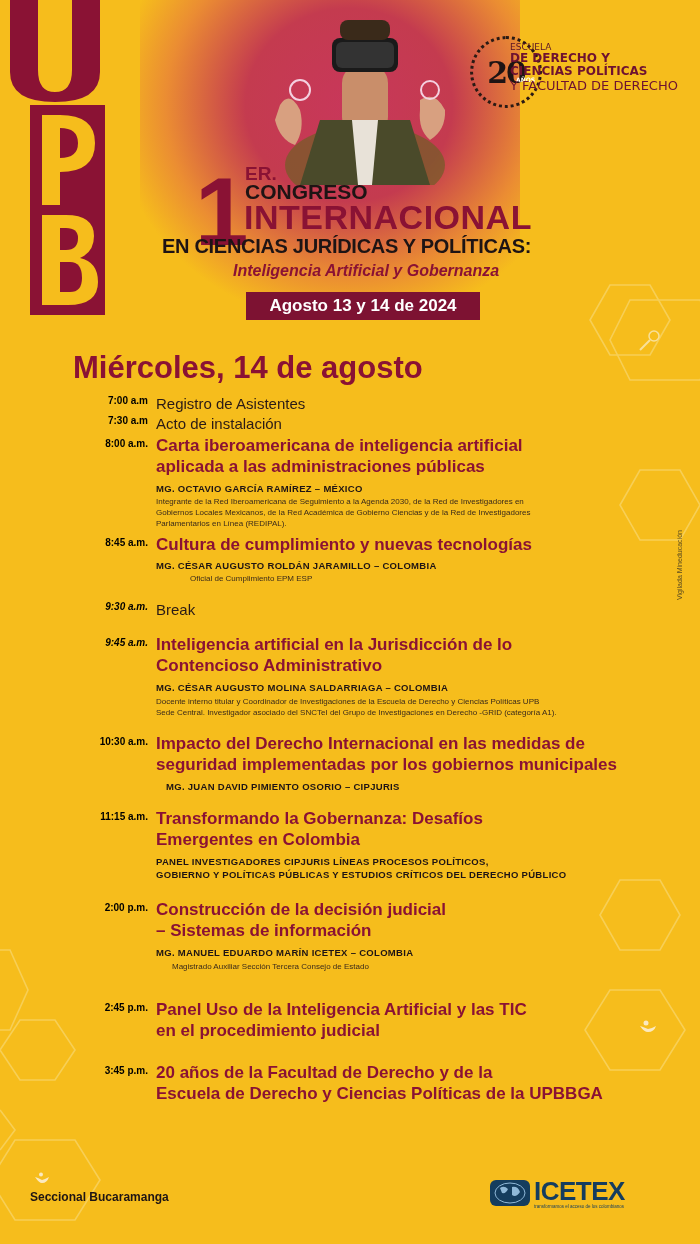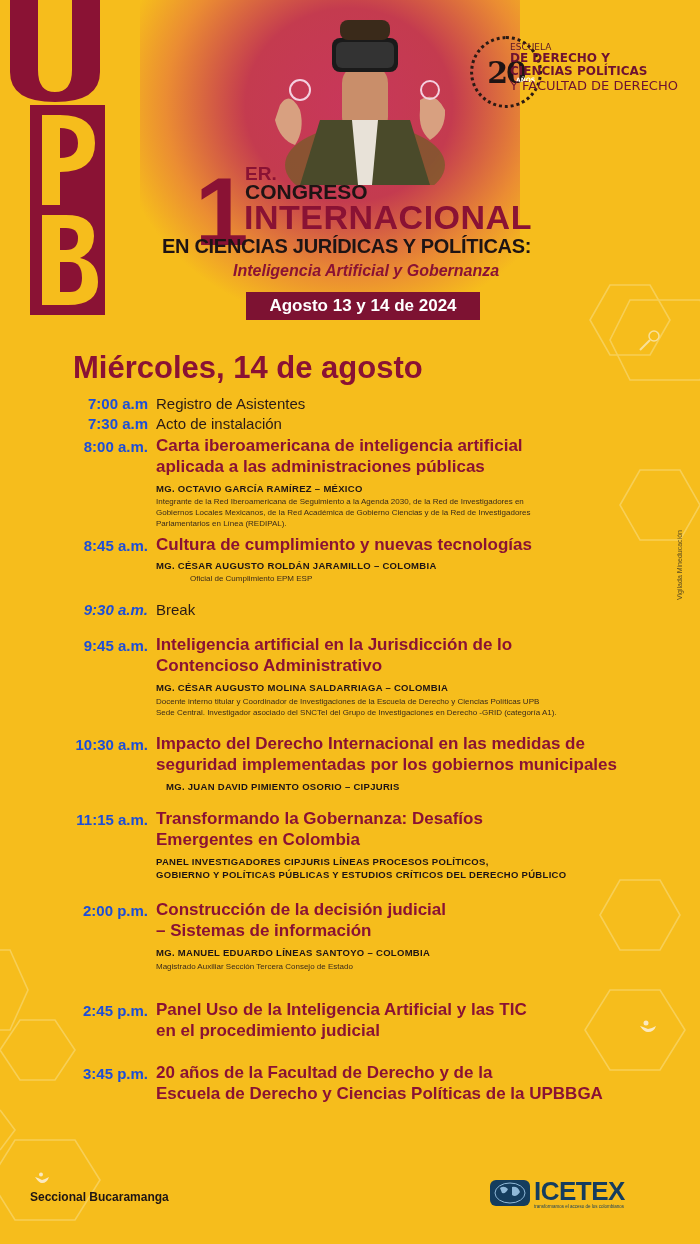--- a/index.html
+++ b/index.html
@@ -46,22 +46,22 @@
   .date-badge {
     position:absolute; left:246px; top:292px; width:234px; height:28px; background:#7d1232;
     color:#fff; font-size:17px; font-weight:bold; font-family:"Liberation Sans", sans-serif;
     display:flex; align-items:center; justify-content:center;
   }
 
   .day-heading { position:absolute; left:73px; top:350px; font-size:31px; font-weight:bold; color:#8a1234; font-family:"Liberation Sans", sans-serif; }
 
   .sched { position:absolute; left:0; top:0; width:700px; }
   .time {
-    position:absolute; width:148px; text-align:right; font-weight:bold; font-size:15px;
-    color:#1d4ed8; font-family:"Liberation Sans", sans-serif; white-space:nowrap;
+    position:absolute; width:148px; text-align:right; font-weight:bold; font-size:10px;
+    color:#000000; font-family:"Liberation Sans", sans-serif; white-space:nowrap;
   }
   .simple {
     position:absolute; left:156px; font-size:15px; color:#2a1a16; font-family:"Liberation Sans", sans-serif; white-space:nowrap;
   }
   .talk-title {
     position:absolute; left:156px; font-size:17px; font-weight:bold; color:#8a1234;
     font-family:"Liberation Sans", sans-serif; line-height:21px; white-space:nowrap;text-align:center;
   }
   .speaker {
     position:absolute; left:156px; font-size:9.5px; font-weight:bold; color:#1e1414;
@@ -174,43 +174,43 @@
   <div class="bio" style="top:518px;">Parlamentarios en Línea (REDIPAL).</div>
 
   <div class="time" style="top:537px;">8:45 a.m.</div>
   <div class="talk-title" style="top:534px;">Cultura de cumplimiento y nuevas tecnologías</div>
   <div class="speaker" style="top:559px;">MG. CÉSAR AUGUSTO ROLDÁN JARAMILLO – COLOMBIA</div>
   <div class="bio" style="top:573px;margin-left:34px;">Oficial de Cumplimiento EPM ESP</div>
 
   <div class="time" style="top:601px;font-style:italic;">9:30 a.m.</div>
   <div class="simple" style="top:601px;">Break</div>
 
-  <div class="time" style="top:637px;">9:45 a.m.</div>
+  <div class="time" style="top:637px;font-style:italic;">9:45 a.m.</div>
   <div class="talk-title" style="top:634px;">Inteligencia artificial en la Jurisdicción de lo</div>
   <div class="talk-title" style="top:655px;">Contencioso Administrativo</div>
   <div class="speaker" style="top:681px;">MG. CÉSAR AUGUSTO MOLINA SALDARRIAGA – COLOMBIA</div>
   <div class="bio" style="top:696px;">Docente interno titular y Coordinador de Investigaciones de la Escuela de Derecho y Ciencias Políticas UPB</div>
   <div class="bio" style="top:707px;">Sede Central. Investigador asociado del SNCTeI del Grupo de Investigaciones en Derecho -GRID (categoría A1).</div>
 
   <div class="time" style="top:736px;">10:30 a.m.</div>
   <div class="talk-title" style="top:733px;">Impacto del Derecho Internacional en las medidas de</div>
   <div class="talk-title" style="top:754px;">seguridad implementadas por los gobiernos municipales</div>
   <div class="speaker" style="top:780px;padding-left:10px;">MG. JUAN DAVID PIMIENTO OSORIO – CIPJURIS</div>
 
   <div class="time" style="top:811px;">11:15 a.m.</div>
   <div class="talk-title" style="top:808px;">Transformando la Gobernanza: Desafíos</div>
   <div class="talk-title" style="top:829px;">Emergentes en Colombia</div>
   <div class="speaker" style="top:855px;">PANEL INVESTIGADORES CIPJURIS LÍNEAS PROCESOS POLÍTICOS,</div>
   <div class="speaker" style="top:868px;">GOBIERNO Y POLÍTICAS PÚBLICAS Y ESTUDIOS CRÍTICOS DEL DERECHO PÚBLICO</div>
 
   <div class="time" style="top:902px;">2:00 p.m.</div>
   <div class="talk-title" style="top:899px;">Construcción de la decisión judicial</div>
   <div class="talk-title" style="top:920px;">– Sistemas de información</div>
-  <div class="speaker" style="top:946px;">MG. MANUEL EDUARDO LÍNEAS SANTOYO – COLOMBIA</div>
-  <div class="bio" style="top:961px;">Magistrado Auxiliar Sección Tercera Consejo de Estado</div>
+  <div class="speaker" style="top:946px;">MG. MANUEL EDUARDO MARÍN ICETEX – COLOMBIA</div>
+  <div class="bio" style="top:961px;margin-left:16px;">Magistrado Auxiliar Sección Tercera Consejo de Estado</div>
 
   <div class="time" style="top:1002px;">2:45 p.m.</div>
   <div class="talk-title" style="top:999px;">Panel Uso de la Inteligencia Artificial y las TIC</div>
   <div class="talk-title" style="top:1020px;">en el procedimiento judicial</div>
 
   <div class="time" style="top:1065px;">3:45 p.m.</div>
   <div class="talk-title" style="top:1062px;">20 años de la Facultad de Derecho y de la</div>
   <div class="talk-title" style="top:1083px;">Escuela de Derecho y Ciencias Políticas de la UPBBGA</div>
 </div>
 

